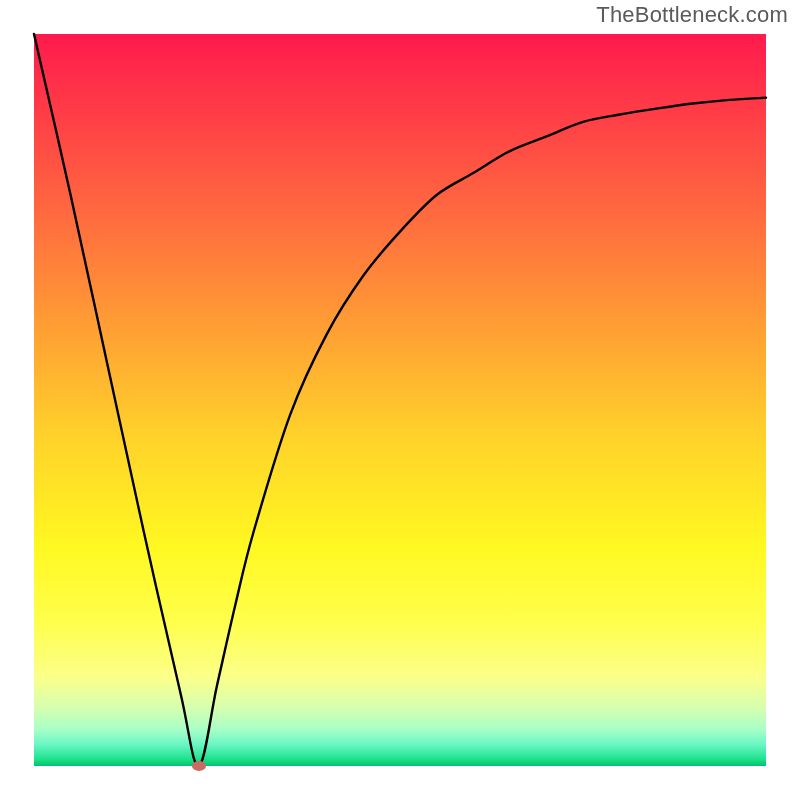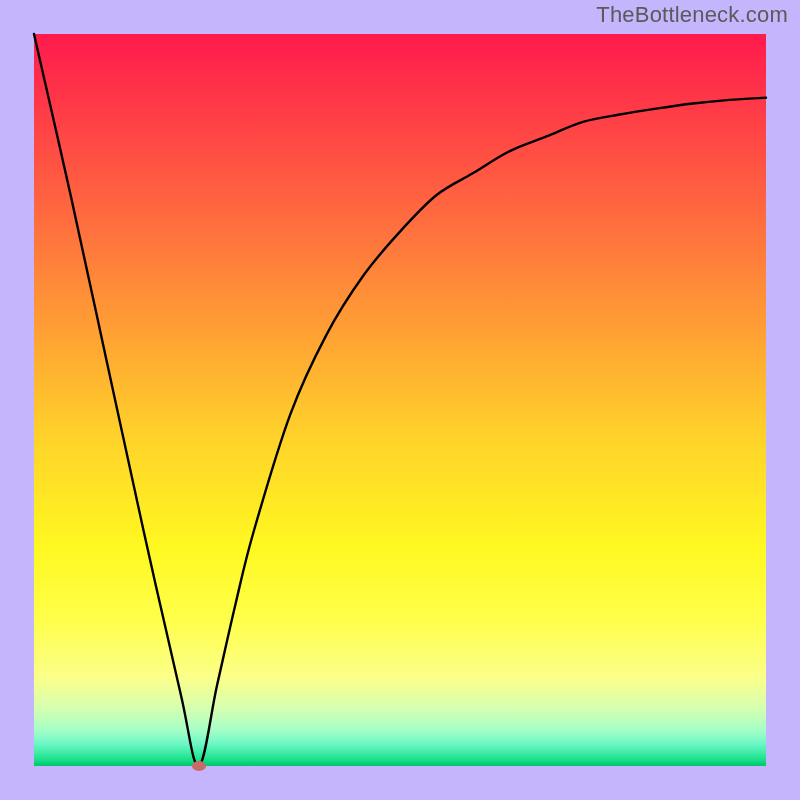--- a/index.html
+++ b/index.html
@@ -7,21 +7,21 @@
     padding: 0;
     width: 800px;
     height: 800px;
     background: #000;
     overflow: hidden;
   }
   .frame {
     position: relative;
     width: 800px;
     height: 800px;
-    background: #c4b5fd;
+    background: #ffffff;
   }
   .plot-area {
     position: absolute;
     left: 34px;
     top: 34px;
     width: 732px;
     height: 732px;
     background: linear-gradient(
       to bottom,
       #ff1a4d 0%,

